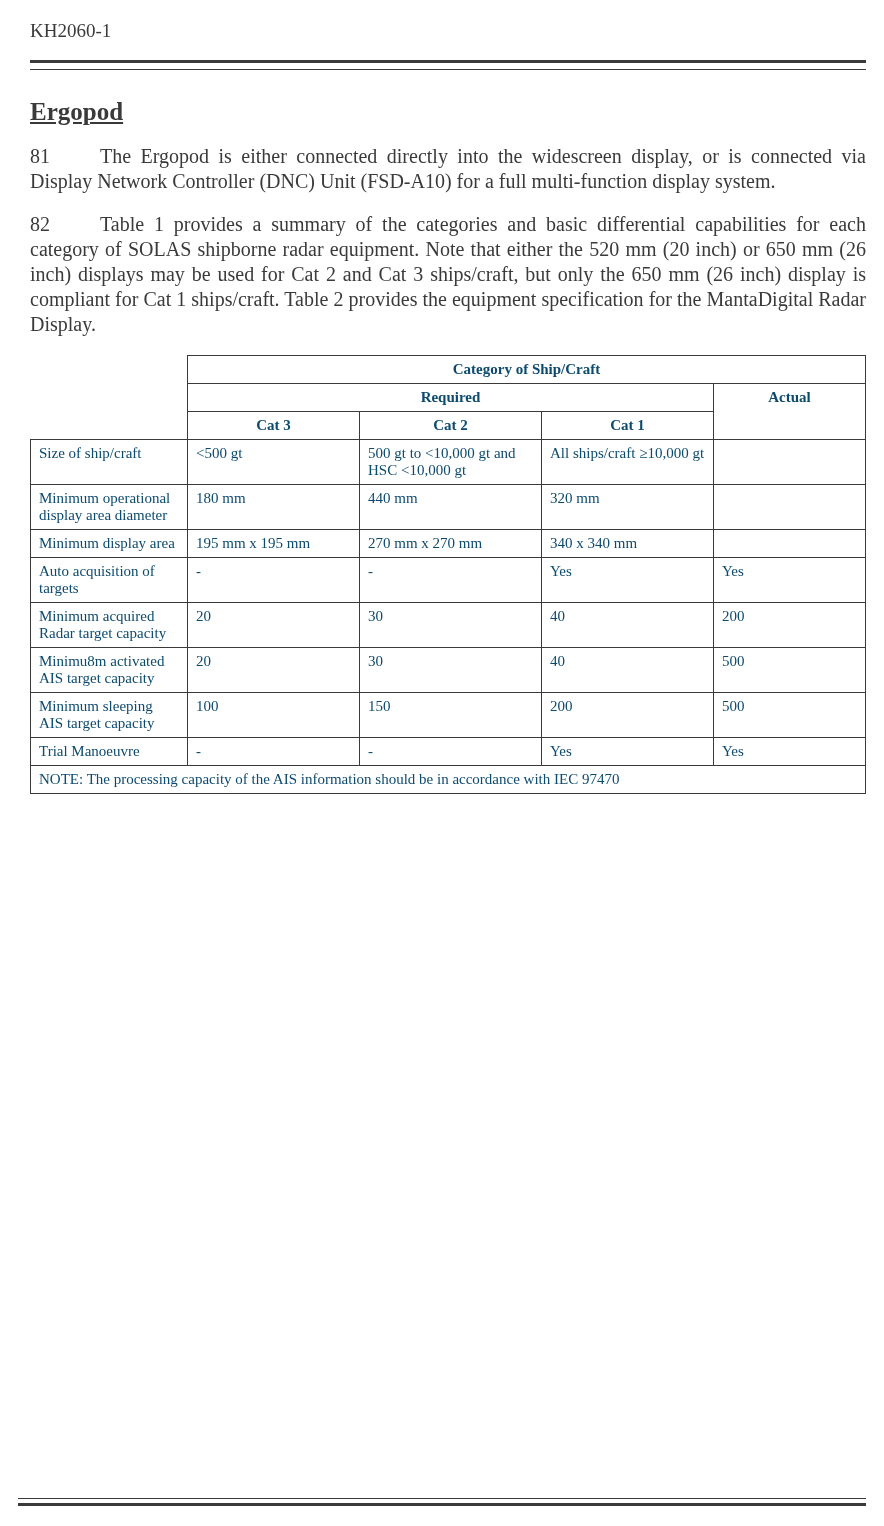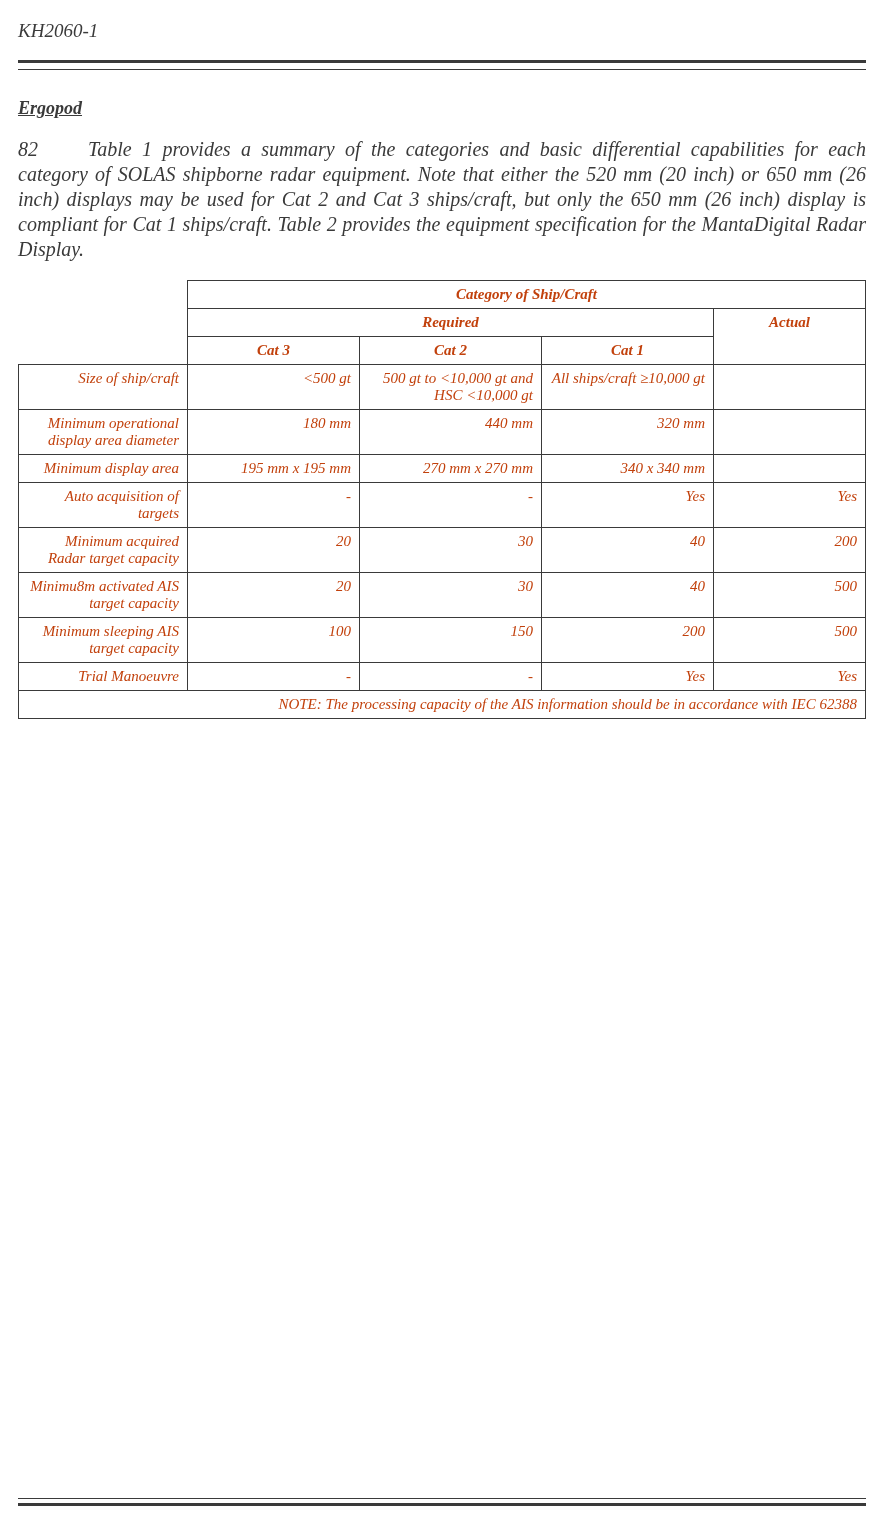--- a/index.html
+++ b/index.html
@@ -7,40 +7,39 @@
     background: #fff;
     color: #3a3a3a;
     margin: 0;
     padding: 0;
     width: 884px;
     height: 1526px;
     position: relative;
     box-sizing: border-box;
   }
   .page {
-    padding: 20px 18px 0 18px;
+    padding: 20px 18px 0 30px;
     box-sizing: border-box;
-    font-style: italic;
   }
   .doc-header {
     font-size: 19px;
     margin-bottom: 18px;
   }
   .rule-thick {
     border-top: 3px solid #3a3a3a;
     margin: 0 0 6px 0;
   }
   .rule-thin {
     border-top: 1px solid #3a3a3a;
     margin: 0;
   }
   .section-title {
     font-weight: bold;
     text-decoration: underline;
-    font-size: 18px;
+    font-size: 25px;
     margin-top: 28px;
     margin-bottom: 18px;
   }
   .para {
     font-size: 20px;
     line-height: 1.25;
     text-align: justify;
     margin-bottom: 18px;
   }
   .para-num {
@@ -57,26 +56,26 @@
   .table-caption {
     font-weight: bold;
     font-size: 20px;
     text-align: center;
     margin: 14px 0 14px 0;
   }
   table {
     border-collapse: collapse;
     width: 100%;
     font-size: 15px;
-    color: #c2410c;
+    color: #0c4a6e;
   }
   th, td {
     border: 1px solid #3a3a3a;
     padding: 5px 8px;
-    text-align: right;
+    text-align: left;
     vertical-align: top;
   }
   th {
     font-weight: bold;
     text-align: center;
   }
   .empty-corner {
     border-left: none;
     border-top: none;
     background: #fff;
@@ -99,20 +98,23 @@
 
 <div class="page">
 
   <div class="doc-header">KH2060-1</div>
 
   <div class="rule-thick"></div>
   <div class="rule-thin"></div>
 
   <div class="section-title">Ergopod</div>
 
+  <div class="para">
+    <span class="para-num">81</span><span>The Ergopod is either connected directly into the widescreen display, or is connected via Display Network Controller (DNC) Unit (FSD-A10) for a full multi-function display system.</span>
+  </div>
 
 
   <div class="para">
     <span class="para-num">82</span><span>Table 1 provides a summary of the categories and basic differential capabilities for each category of SOLAS shipborne radar equipment. Note that either the 520 mm (20 inch) or 650 mm (26 inch) displays may be used for Cat 2 and Cat 3 ships/craft, but only the 650 mm (26 inch) display is compliant for Cat 1 ships/craft. Table 2 provides the equipment specification for the MantaDigital Radar Display.</span>
   </div>
 
 
   <table>
     <tbody>
         <tr>
@@ -179,21 +181,21 @@
       <td>500</td>
     </tr>
     <tr>
       <td>Trial Manoeuvre</td>
       <td>-</td>
       <td>-</td>
       <td>Yes</td>
       <td>Yes</td>
     </tr>
     <tr>
-      <td colspan="5">NOTE: The processing capacity of the AIS information should be in accordance with IEC 62388</td>
+      <td colspan="5">NOTE: The processing capacity of the AIS information should be in accordance with IEC 97470</td>
     </tr>
   </tbody>
     </table>
 
 </div>
 
 <div class="footer">
   <div class="rule-thin"></div>
   <div class="rule-thick" style="margin-top:4px;margin-bottom:0"></div>
 </div>

